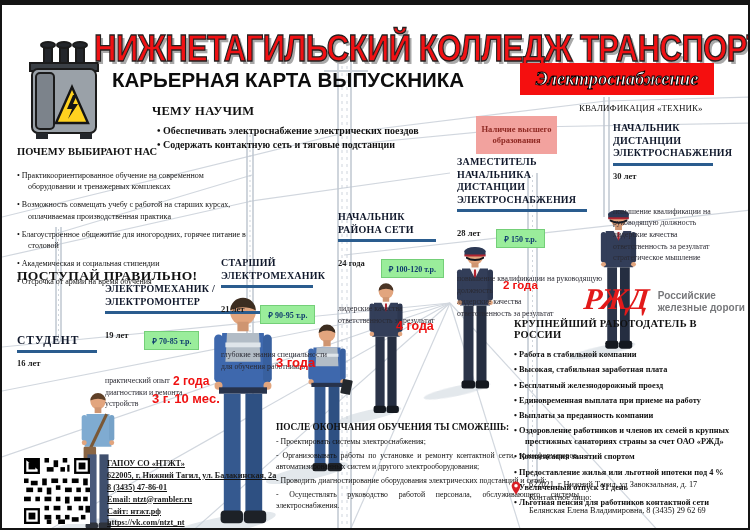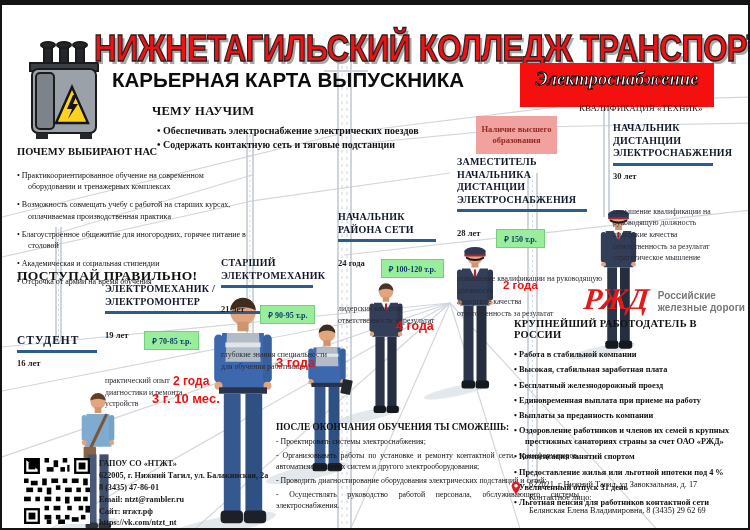--- a/index.html
+++ b/index.html
@@ -11,21 +11,21 @@
   .layer { position:absolute; z-index:3; }
   .fig { position:absolute; z-index:2; }
 
   
   .title { position:absolute; left:92px; top:22px; width:650px; text-align:center; z-index:3;
            font-family:"Liberation Sans", sans-serif; font-weight:bold; font-size:31px;
            color:#f01114; -webkit-text-stroke:1.1px #242020; text-shadow:2.5px 2.5px 0 #a9a9a9;
            letter-spacing:-0.5px; white-space:nowrap; transform:scaleY(1.22); transform-origin:50% 0; }
   .subtitle { position:absolute; left:110px; top:63px; z-index:3;
               font-family:"Liberation Sans", sans-serif; font-weight:bold; font-size:20.5px; color:#0d0d0d; }
-  .spec-badge { position:absolute; left:518px; top:58px; width:194px; height:44px; z-index:3;
+  .spec-badge { position:absolute; left:518px; top:58px; width:194px; height:32px; z-index:3;
                 background:#f50f0f; color:#fff; font-style:italic; font-weight:bold; font-size:18.5px;
                 text-align:center; line-height:32px; -webkit-text-stroke:0.9px #000; }
   .transformer { position:absolute; left:22px; top:34px; width:80px; height:104px; z-index:3; }
   .dotlist { list-style:none; }
   .dotlist li { padding-left:11px; text-indent:-11px; }
   .dotlist li::before { content:"•\00a0"; }
 
   .what-learn { left:150px; top:99px; width:338px; }
   .what-learn h3 { font-size:12.5px; letter-spacing:.3px; margin-bottom:6px; }
   .what-learn li { font-size:10px; margin-bottom:3px; padding-left:16px; text-indent:-11px;font-weight:bold; }
@@ -91,21 +91,21 @@
   .employer li { font-size:8.3px; font-weight:bold; margin-bottom:4.5px; line-height:1.3; }
 
   .after { left:274px; top:417px; width:303px; }
   .after h3 { font-size:9.3px; margin-bottom:5px; }
   .after p { font-size:7.8px; margin-bottom:3px; line-height:1.4; text-align:justify; }
 
   .emp-contacts { left:508px; top:474px; width:238px; display:flex; gap:7px; }
   .emp-contacts .pin { flex:0 0 12px; padding-top:2px; }
   .emp-lines div { font-size:8.3px; line-height:1.55; }
 
-  .college { left:22px; top:453px; display:flex; gap:9px; }
+  .college { left:22px; top:453px; display:flex; gap:17px;text-decoration:underline; }
   .college .lines div { font-size:8.2px; font-weight:bold; line-height:1.45; color:#1a1a1a; }
 </style>
 </head>
 <body>
 
 <svg width="0" height="0" style="position:absolute">
   <defs>
     <symbol id="sym-casual" viewBox="0 0 50 150">
       <circle cx="25" cy="11" r="8" fill="#e2a57e"></circle>
       <path d="M17,10 a8,8 0 0 1 16,0 a14,10 0 0 0 -16,0 z" fill="#5f4027"></path>

